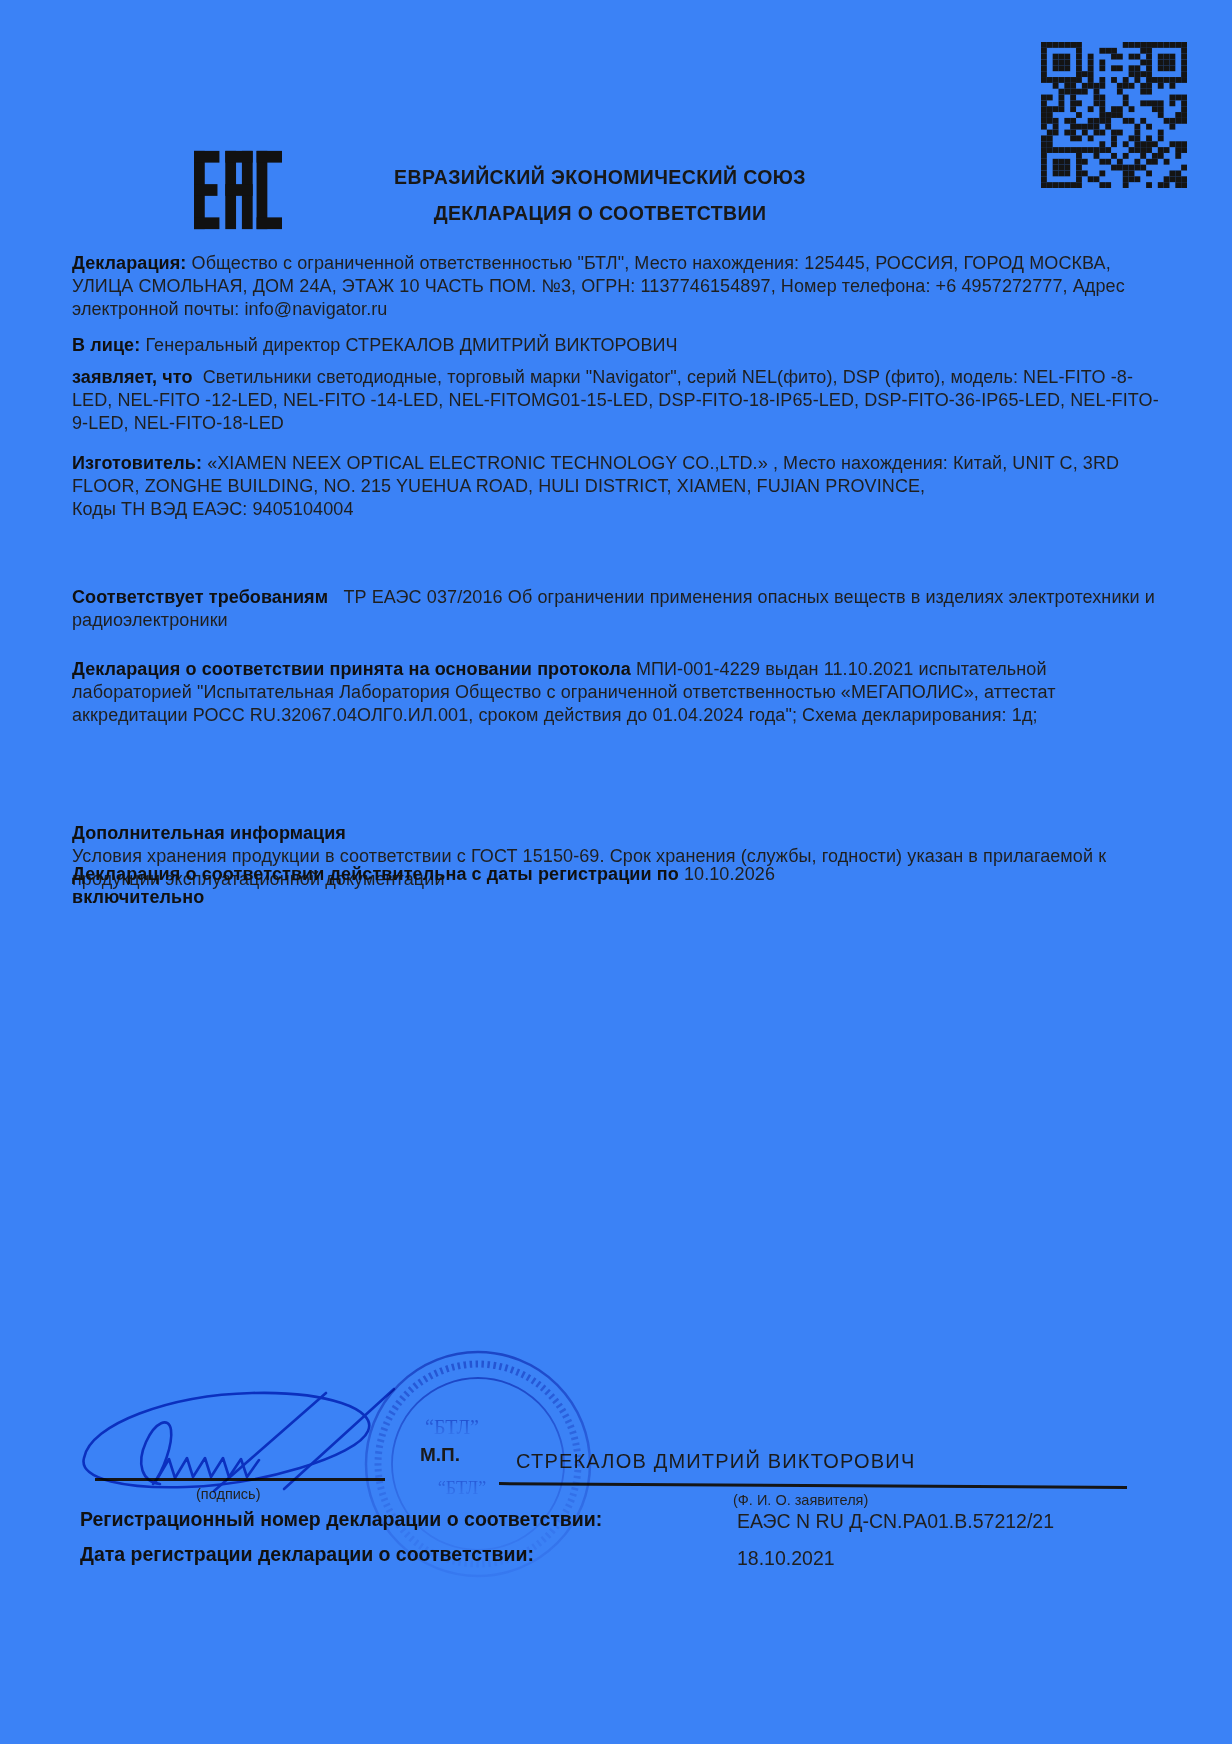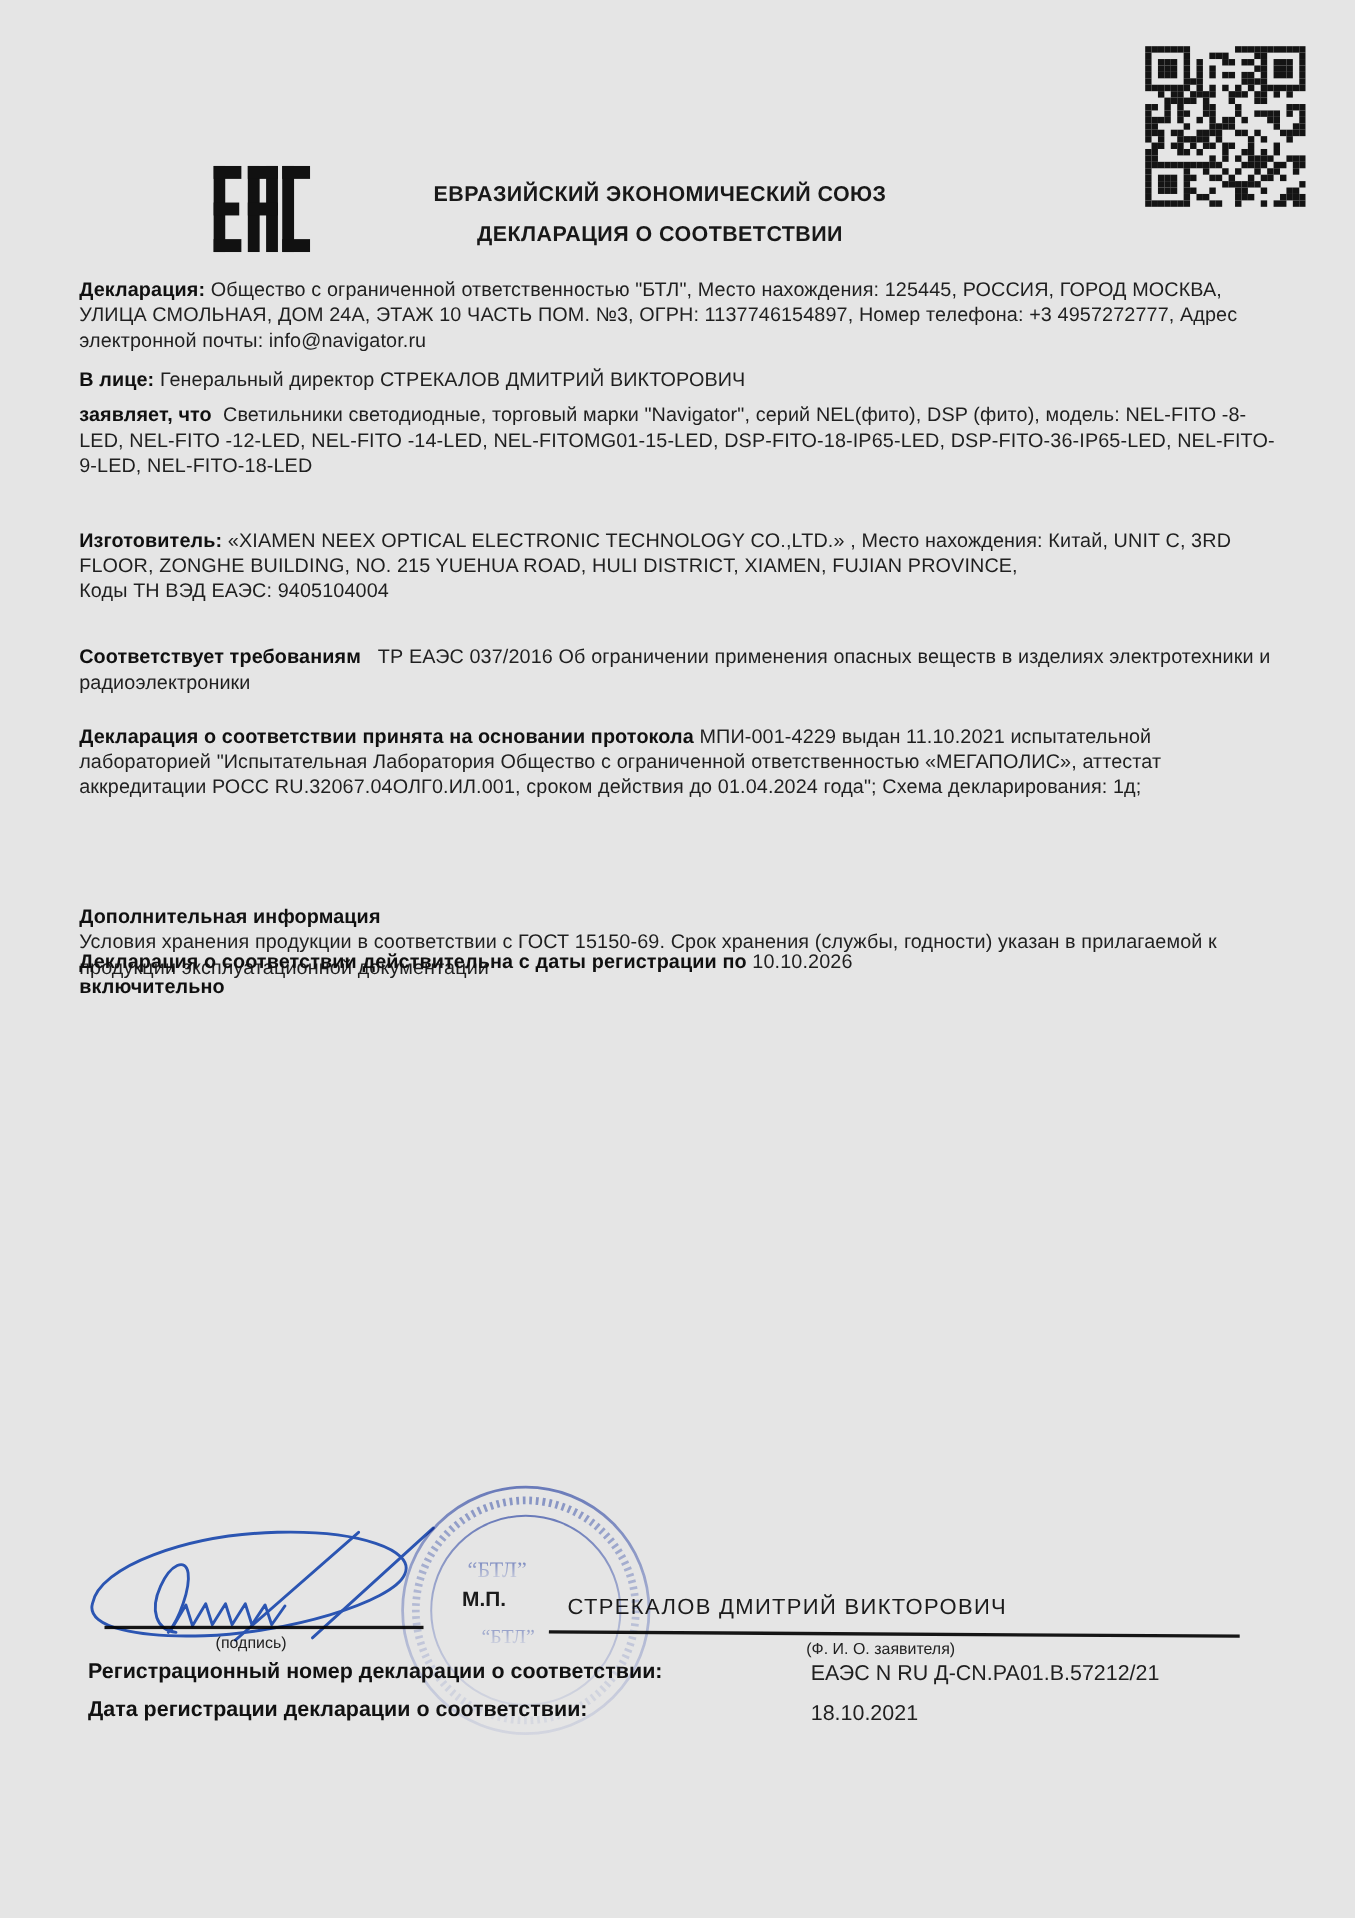--- a/index.html
+++ b/index.html
@@ -1,16 +1,16 @@
 <!DOCTYPE html>
 <html><head>
 <meta charset="utf-8">
 <style>
   html,body{margin:0;padding:0;background:#ffffff;}
-  .page{position:relative;width:1232px;height:1744px;background:#e5e5e5;overflow:hidden;
+  .page{position:relative;width:1232px;height:1744px;background:#3b82f6;overflow:hidden;
         font-family:"Liberation Sans",sans-serif;color:#1b1b1b;}
   
   .eac{position:absolute;left:194px;top:148px;width:88px;height:84px;}
   .titles{position:absolute;left:170px;top:166px;width:860px;text-align:center;}
   .t1{font-weight:bold;font-size:19.5px;letter-spacing:.4px;color:#181818;}
   .t2{font-weight:bold;font-size:19.5px;letter-spacing:.4px;color:#181818;margin-top:13px;}
   .qr{position:absolute;left:1041px;top:40px;width:146px;height:150px;}
   
   .para{position:absolute;left:72px;width:1092px;margin:0;font-size:18px;line-height:23px;
         letter-spacing:.1px;color:#1f1f1f;}
@@ -376,27 +376,27 @@
         <rect x="66" y="144" width="6" height="6"></rect>
         <rect x="84" y="144" width="6" height="6"></rect>
         <rect x="108" y="144" width="6" height="6"></rect>
         <rect x="120" y="144" width="6" height="6"></rect>
         <rect x="126" y="144" width="6" height="6"></rect>
         <rect x="138" y="144" width="6" height="6"></rect>
         <rect x="144" y="144" width="6" height="6"></rect>
       </g>
     </svg>
 
-  <p class="para" style="top:252px"><span class="b">Декларация:</span> <span>Общество с ограниченной ответственностью "БТЛ", Место нахождения: 125445, РОССИЯ, ГОРОД МОСКВА, УЛИЦА СМОЛЬНАЯ, ДОМ 24А, ЭТАЖ 10 ЧАСТЬ ПОМ. №3, ОГРН: 1137746154897, Номер телефона: +3 4957272777, Адрес электронной почты: info@navigator.ru</span></p>
+  <p class="para" style="top:252px"><span class="b">Декларация:</span> <span>Общество с ограниченной ответственностью "БТЛ", Место нахождения: 125445, РОССИЯ, ГОРОД МОСКВА, УЛИЦА СМОЛЬНАЯ, ДОМ 24А, ЭТАЖ 10 ЧАСТЬ ПОМ. №3, ОГРН: 1137746154897, Номер телефона: +6 4957272777, Адрес электронной почты: info@navigator.ru</span></p>
 
   <p class="para" style="top:334px"><span class="b">В лице:</span> <span>Генеральный директор СТРЕКАЛОВ ДМИТРИЙ ВИКТОРОВИЧ</span></p>
 
   <p class="para" style="top:366px"><span class="b">заявляет, что</span>&nbsp; <span>Светильники светодиодные, торговый марки "Navigator", серий NEL(фито), DSP (фито), модель: NEL-FITO -8-LED, NEL-FITO -12-LED, NEL-FITO -14-LED, NEL-FITOMG01-15-LED, DSP-FITO-18-IP65-LED, DSP-FITO-36-IP65-LED, NEL-FITO-9-LED, NEL-FITO-18-LED</span></p>
 
-  <p class="para" style="top:480px"><span class="b">Изготовитель:</span> <span>«XIAMEN NEEX OPTICAL ELECTRONIC TECHNOLOGY CO.,LTD.» , Место нахождения: Китай, UNIT C, 3RD FLOOR, ZONGHE BUILDING, NO. 215 YUEHUA ROAD, HULI DISTRICT, XIAMEN, FUJIAN PROVINCE,</span>
+  <p class="para" style="top:452px"><span class="b">Изготовитель:</span> <span>«XIAMEN NEEX OPTICAL ELECTRONIC TECHNOLOGY CO.,LTD.» , Место нахождения: Китай, UNIT C, 3RD FLOOR, ZONGHE BUILDING, NO. 215 YUEHUA ROAD, HULI DISTRICT, XIAMEN, FUJIAN PROVINCE,</span>
     <span style="display:block">Коды ТН ВЭД ЕАЭС: 9405104004</span>
   </p>
 
   <p class="para" style="top:586px"><span class="b">Соответствует требованиям</span>&nbsp;&nbsp; <span>ТР ЕАЭС 037/2016 Об ограничении применения опасных веществ в изделиях электротехники и радиоэлектроники</span></p>
 
   <p class="para" style="top:658px"><span class="b">Декларация о соответствии принята на основании протокола</span> <span>МПИ-001-4229 выдан 11.10.2021 испытательной лабораторией "Испытательная Лаборатория Общество с ограниченной ответственностью «МЕГАПОЛИС», аттестат аккредитации РОСС RU.32067.04ОЛГ0.ИЛ.001, сроком действия до 01.04.2024 года"; Схема декларирования: 1д;</span></p>
 
   <p class="para" style="top:822px">
     <span class="b" style="display:block">Дополнительная информация</span>
     <span>Условия хранения продукции в соответствии с ГОСТ 15150-69. Срок хранения (службы, годности) указан в прилагаемой к продукции эксплуатационной документации</span>

